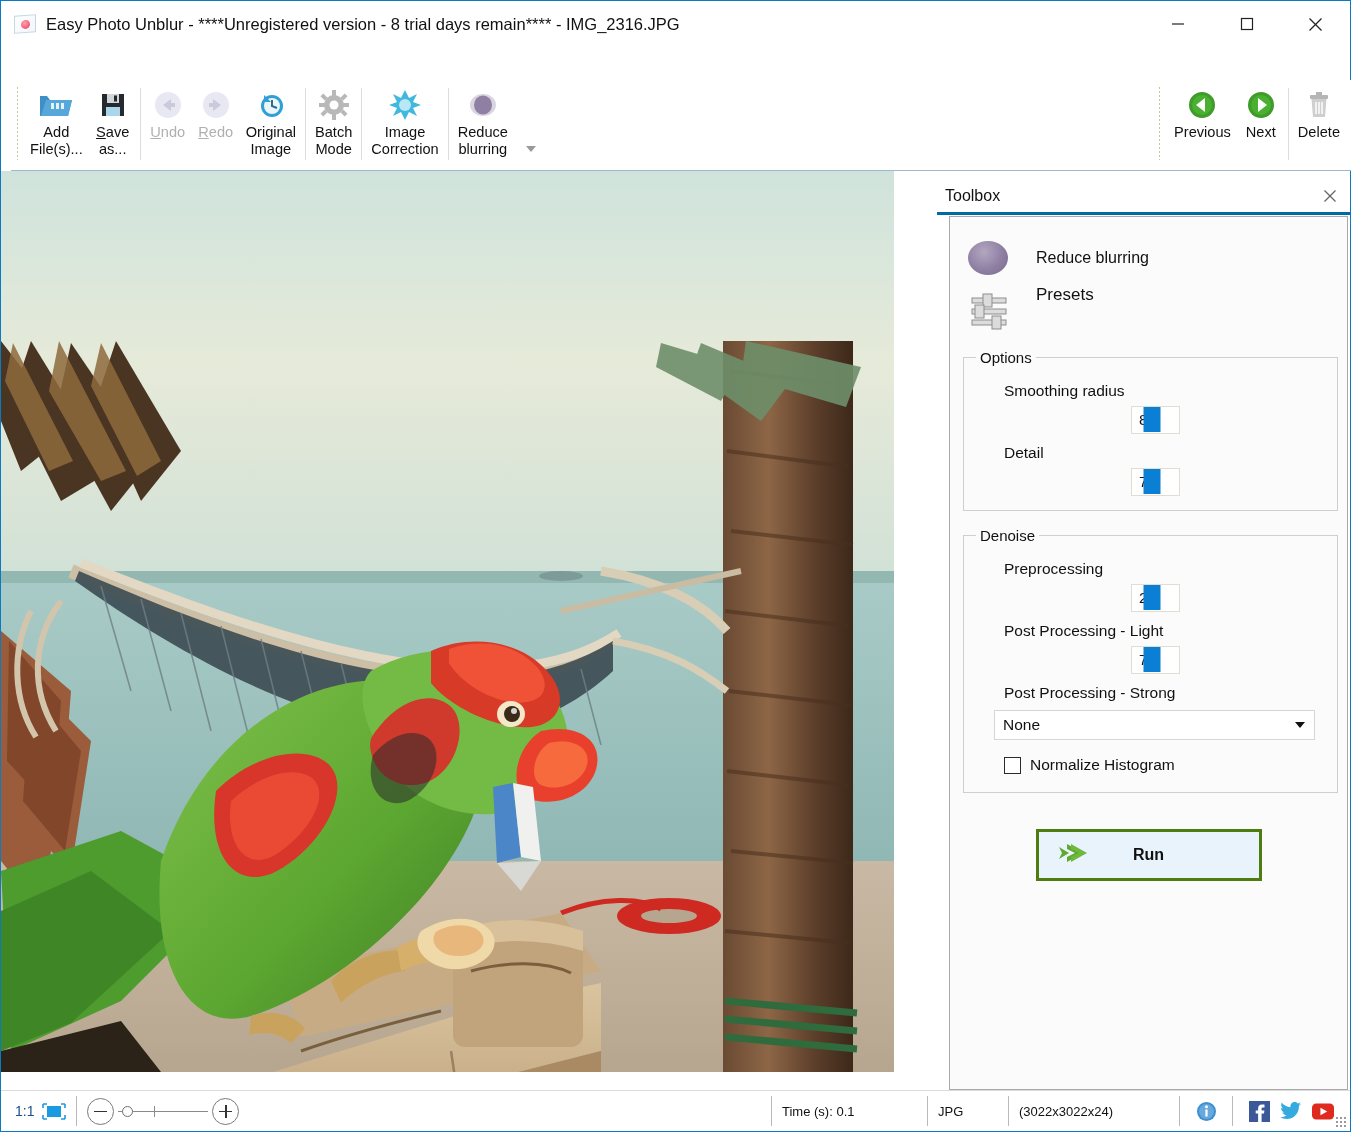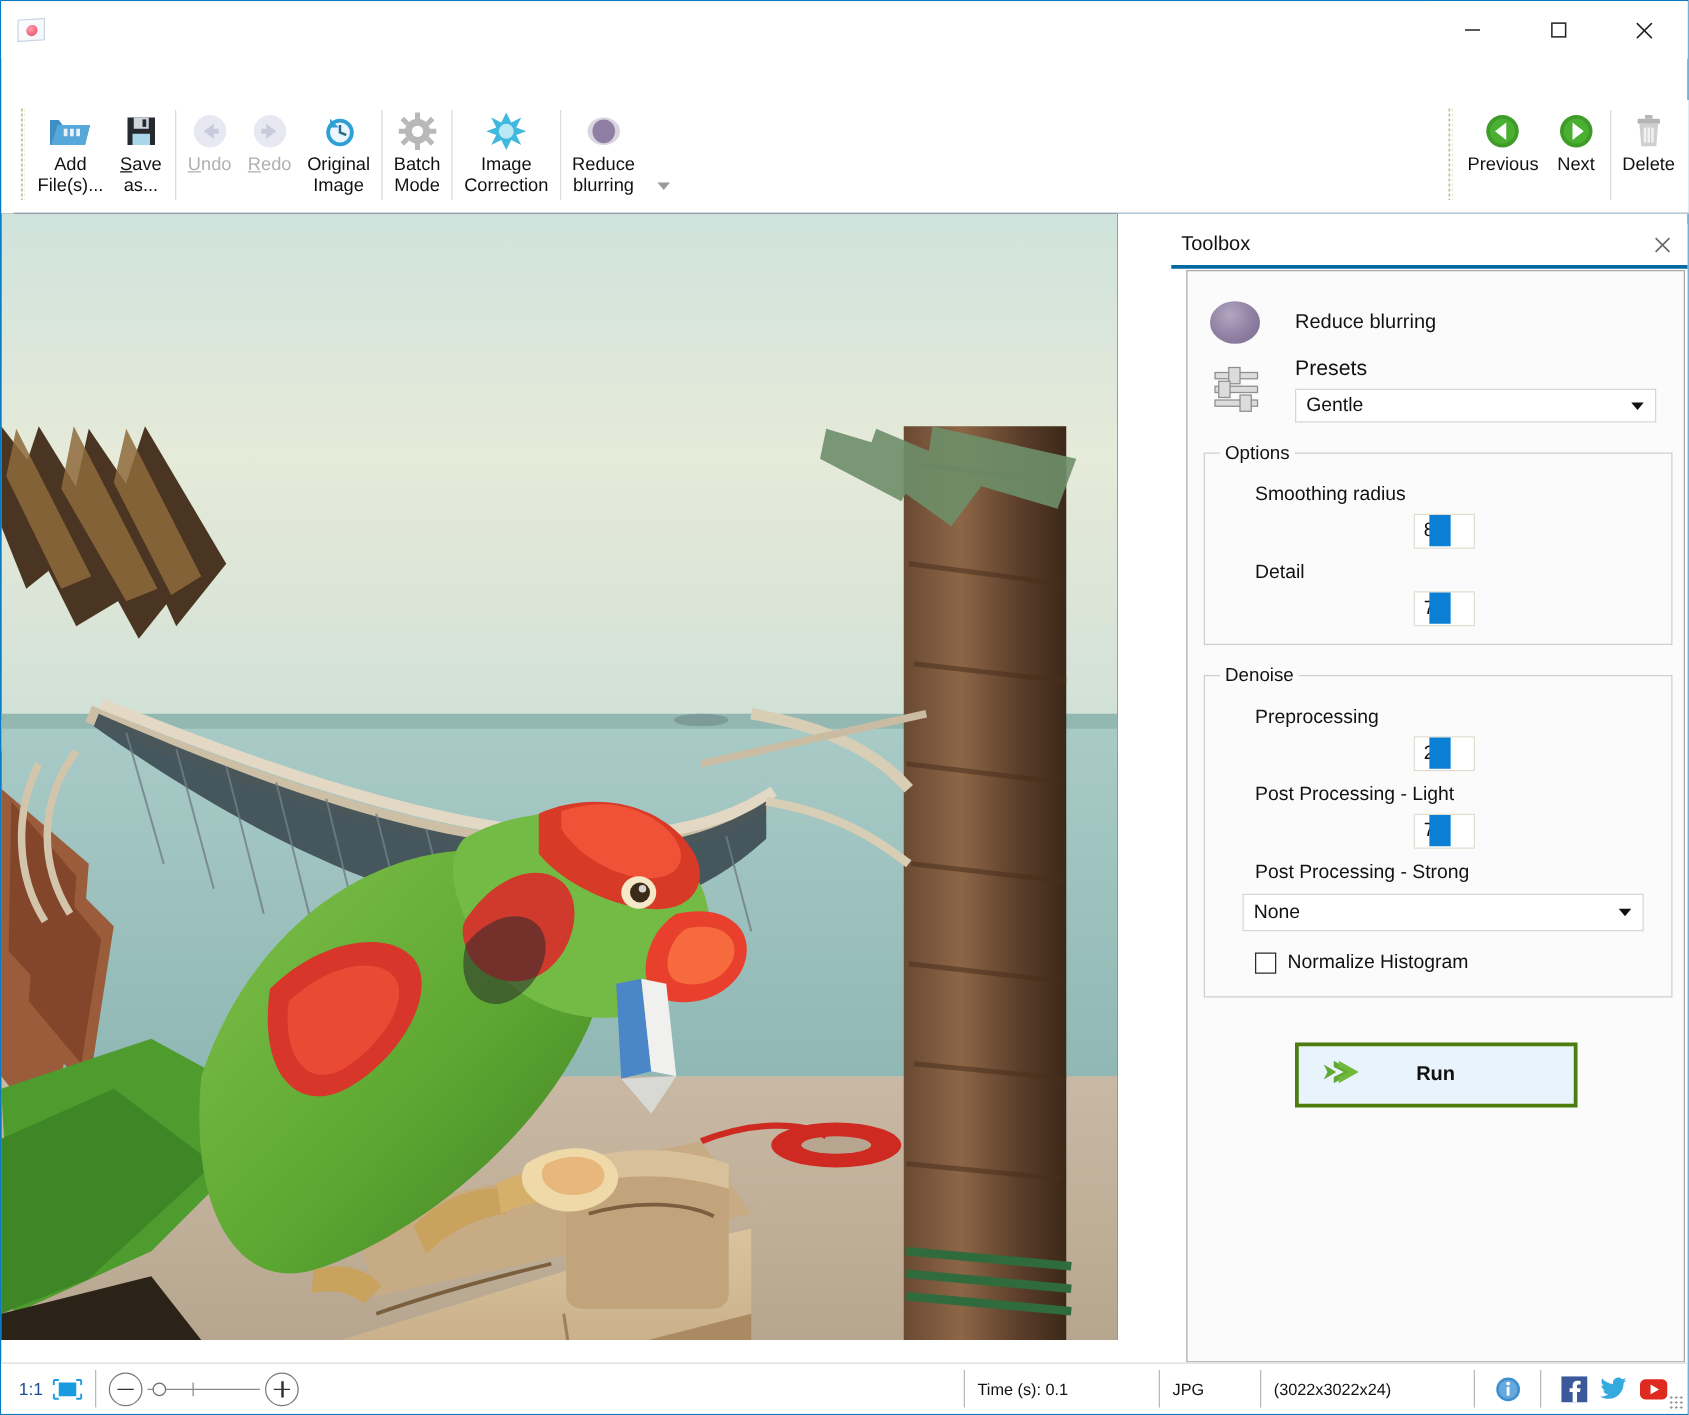--- a/index.html
+++ b/index.html
@@ -228,20 +228,21 @@
     background-size: 4px 4px;
   }
 </style>
 </head>
 <body>
 
 <div id="app">
 
   <div class="titlebar">
     <div class="app-icon"></div>
+    <div class="title-text">Easy Photo Unblur - ****Unregistered version - 8 trial days remain**** - IMG_2316.JPG</div>
     <div class="winbtns">
       <div class="winbtn">
         <svg width="14" height="14" viewBox="0 0 14 14">
             <line x1="1" y1="7" x2="13" y2="7" stroke="#222" stroke-width="1.2"></line>
           </svg>
       </div>
       <div class="winbtn">
         <svg width="14" height="14" viewBox="0 0 14 14">
             <rect x="1.5" y="1.5" width="11" height="11" fill="none" stroke="#222" stroke-width="1.2"></rect>
           </svg>
@@ -628,24 +629,20 @@
               <rect x="4" y="20" width="34" height="5"></rect>
               <rect x="4" y="31" width="34" height="5"></rect>
               <rect x="15" y="5" width="9" height="13"></rect>
               <rect x="7" y="16" width="9" height="13"></rect>
               <rect x="24" y="27" width="9" height="13"></rect>
             </g>
           </svg>
         </div>
         <div class="presets-col">
           <div class="presets-label">Presets</div>
-          <div class="dropdown">
-            <span>Gentle</span>
-            <span class="caret"></span>
-          </div>
         </div>
       </div>
 
       <fieldset class="group">
         <legend>Options</legend>
 
         <div class="slider-label">Smoothing radius</div>
         <div class="slider-row">
           <div class="slider">
             <div class="track"></div>

